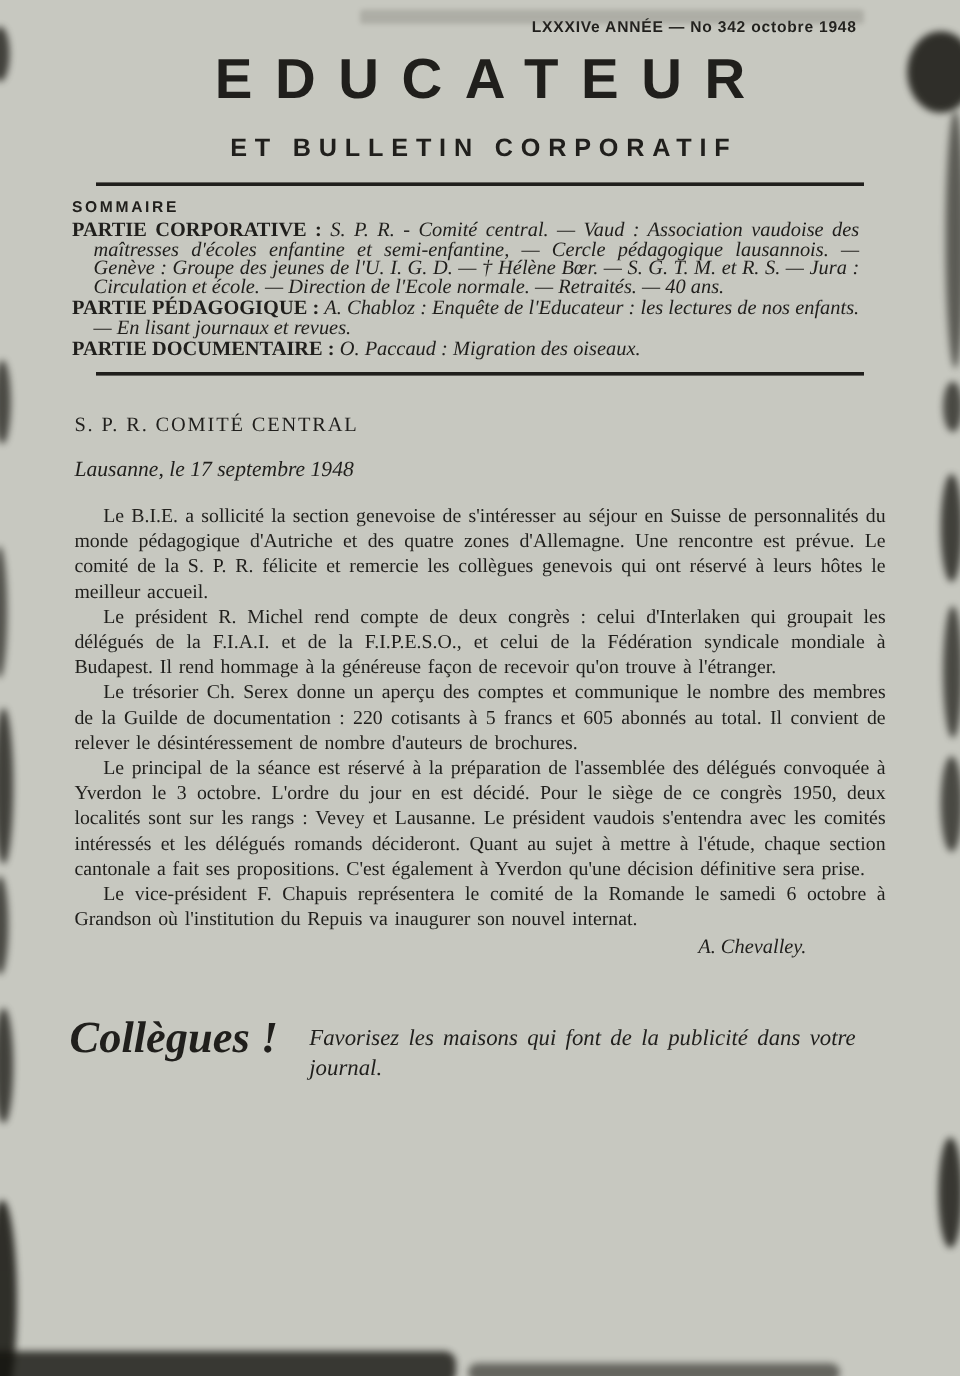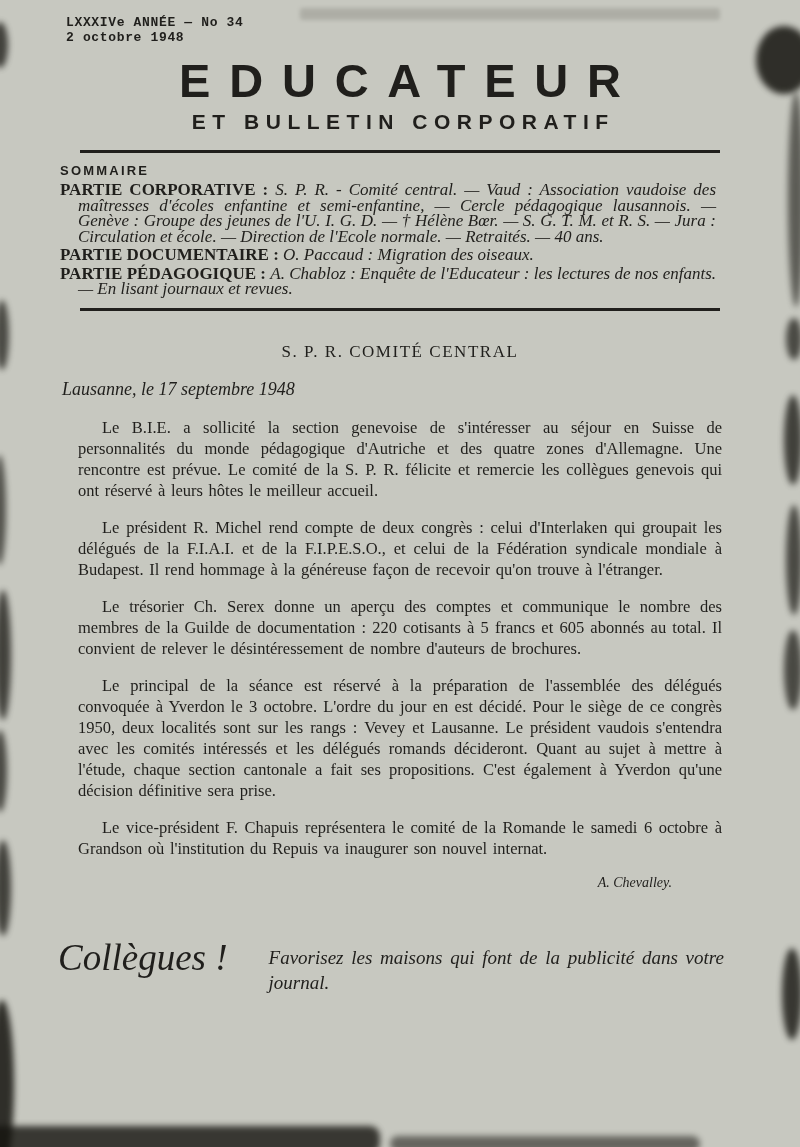--- a/index.html
+++ b/index.html
@@ -13,34 +13,34 @@
     width: 800px; height: 1147px;
     background: var(--paper, #c7c8c0);
     color: var(--ink, #201f1c);
     overflow: hidden;
   }
 
   
   .topline {
     display: flex; justify-content: flex-end;
     padding: 15px 86px 0 66px;
-    font-family: Liberation Mono, monospace;
-    font-weight: bold; font-size: 13px; letter-spacing: 0.05em; flex-direction: column;
+    font-family: Liberation Sans, sans-serif;
+    font-weight: bold; font-size: 13px; letter-spacing: 0.05em;
   }
 
   
   .masthead-title {
     margin: 12px 0 0; text-align: center;
     font-family: "Liberation Sans", sans-serif;
     font-weight: bold; font-size: 47px;
     letter-spacing: 0.40em; text-indent: 0.40em;
     line-height: 1.0;
   }
   .masthead-subtitle {
-    margin: 6px 0 0; text-align: center;
+    margin: 23px 0 0; text-align: center;
     font-family: "Liberation Sans", sans-serif;
     font-weight: bold; font-size: 21px;
     letter-spacing: 0.31em; text-indent: 0.31em;
   }
 
   .rule {
     border: 0; height: 3px;
     background: var(--ink, #201f1c);
     width: 640px; margin: 0 auto;
   }
@@ -63,53 +63,53 @@
   .sommaire-item b { font-style: normal; font-weight: bold; }
   .sommaire-item i { font-style: italic; }
 
   
   .article { padding: 0 62px; }
   .section-heading {
     margin: 25px 0 0;
     font-size: 28px; font-weight: bold; letter-spacing: 0.02em;
   }
   .subheading {
-    margin: 31px 0 0; text-align: center;
+    margin: 31px 0 0; 
     font-size: 17px; font-weight: normal; letter-spacing: 0.09em;
   }
   .dateline {
     margin: 17px 0 0; text-align: left;
     font-style: italic; font-size: 18px;
   }
   .body-copy { margin-top: 17px; }
   .body-para {
-    margin: 16px;
+    margin: 0;
     font-size: 16.5px; line-height: 21px;
     text-align: justify; text-indent: 24px;
     word-spacing: 1.5px;
   }
   .signature {
     margin: 3px 66px 0 0;
-    text-align: right; font-style: italic; font-size: 14px;
+    text-align: right; font-style: italic; font-size: 17px;
   }
 
   
   .footer {
     margin-top: 48px;
     padding: 0 72px 0 58px;
     display: flex; gap: 26px; align-items: flex-start;
   }
   .callout {
-    font-size: 37px; font-style: italic; font-weight: normal;
+    font-size: 37px; font-style: italic; font-weight: bold;
     line-height: 1.0; white-space: nowrap;
   }
   .message {
     font-size: 19px; font-style: italic;
     line-height: 1.35; padding-top: 6px;
-    word-spacing: 3px; max-width: 480px; margin-left: 15px;
+    word-spacing: 3px; max-width: 480px;
   }
 
   
   .smudge {
     position: absolute;
     background: #15140f;
     border-radius: 50%;
     filter: blur(3px);
   }
   .ghost {
@@ -136,26 +136,26 @@
   <hr class="rule rule-top">
 
   <div class="sommaire">
     <div class="sommaire-heading">SOMMAIRE</div>
 
     <p class="sommaire-item">
       <b>PARTIE CORPORATIVE :</b>
       <i>S. P. R. - Comité central. — Vaud : Association vaudoise des maîtresses d'écoles enfantine et semi-enfantine, — Cercle pédagogique lausannois. — Genève : Groupe des jeunes de l'U. I. G. D. — † Hélène Bœr. — S. G. T. M. et R. S. — Jura : Circulation et école. — Direction de l'Ecole normale. — Retraités. — 40 ans.</i>
     </p>
     <p class="sommaire-item">
+      <b>PARTIE PÉDAGOGIQUE :</b>
+      <i>A. Chabloz : Enquête de l'Educateur : les lectures de nos enfants. — En lisant journaux et revues.</i>
+    </p>
+    <p class="sommaire-item">
       <b>PARTIE DOCUMENTAIRE :</b>
       <i>O. Paccaud : Migration des oiseaux.</i>
-    </p>
-    <p class="sommaire-item">
-      <b>PARTIE PÉDAGOGIQUE :</b>
-      <i>A. Chabloz : Enquête de l'Educateur : les lectures de nos enfants. — En lisant journaux et revues.</i>
     </p>
   </div>
 
   <hr class="rule rule-mid">
 
   <div class="article">
     <h3 class="subheading">S. P. R. COMITÉ CENTRAL</h3>
     <div class="dateline">Lausanne, le 17 septembre 1948</div>
 
     <div class="body-copy">

